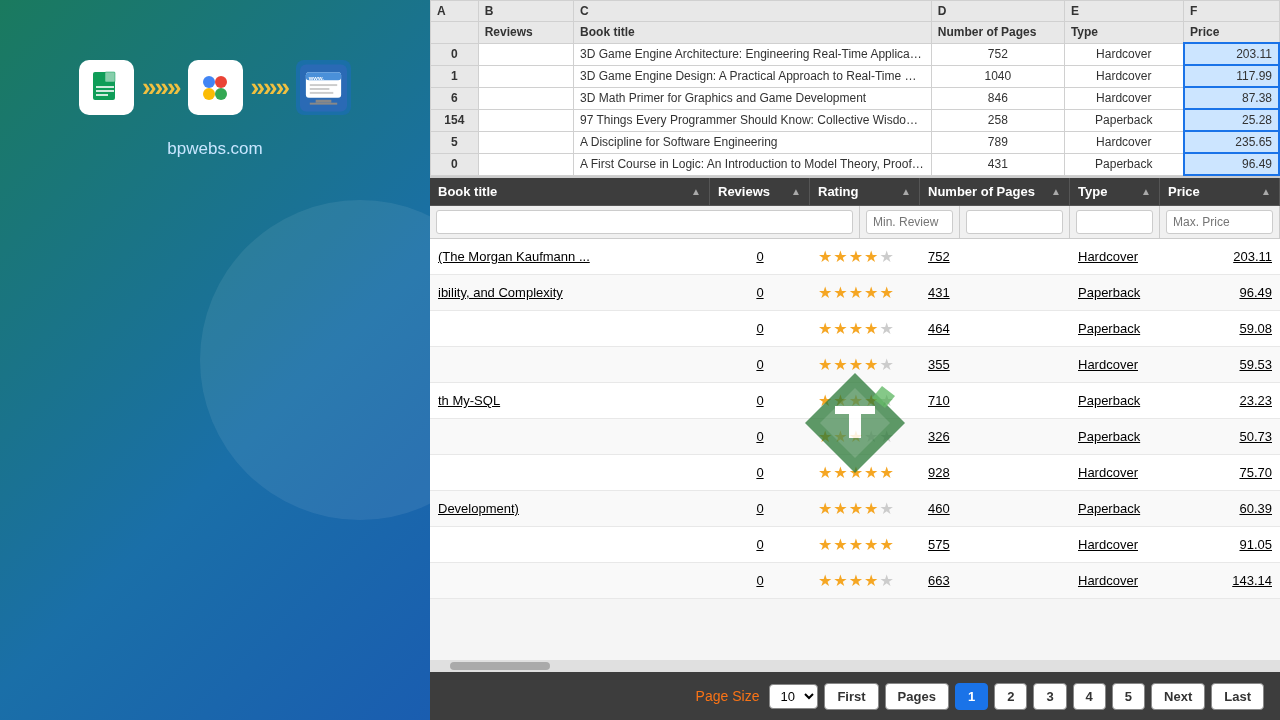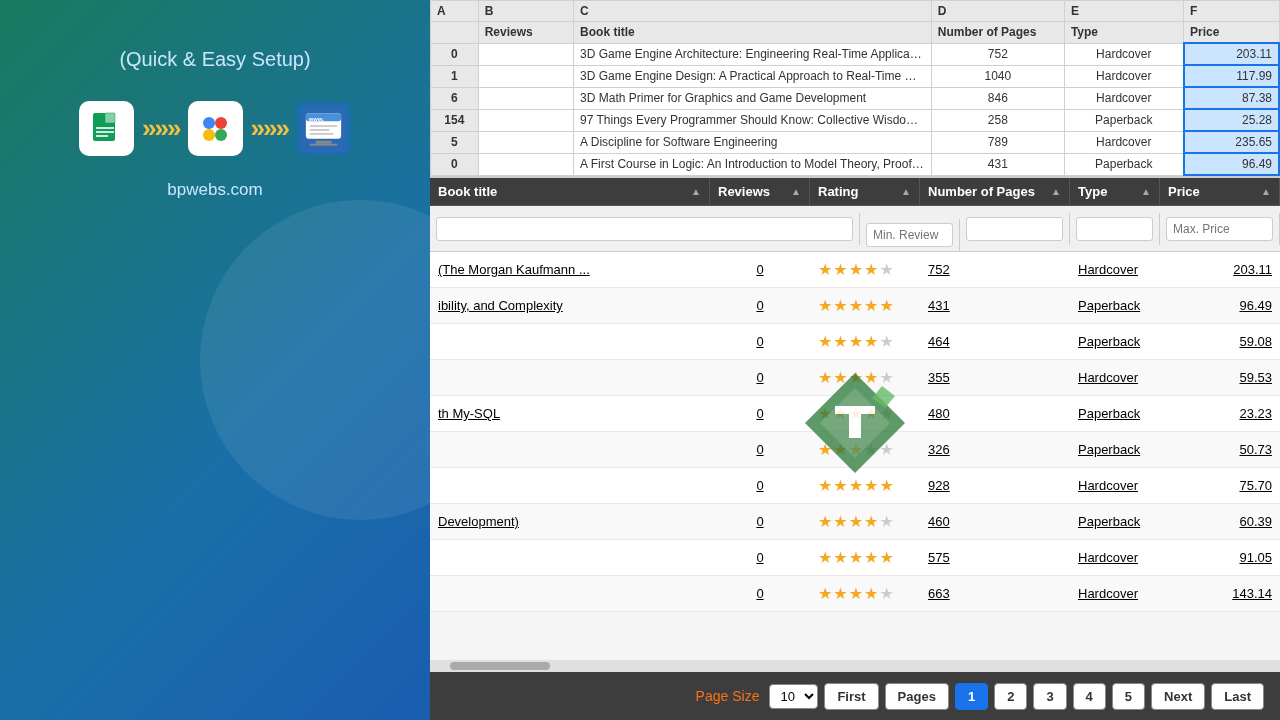--- a/index.html
+++ b/index.html
@@ -209,21 +209,21 @@
       border-bottom: 1px solid #ccc;
       flex-shrink: 0;
     }
 
     .fi-col {
       padding: 4px 6px;
       border-right: 1px solid #ccc;
     }
 
     .fi-col-booktitle { flex: 2.5; min-width: 180px; }
-    .fi-col-reviews { width: 100px; margin-top: 13px; }
+    .fi-col-reviews { width: 100px; }
     .fi-col-rating { width: 110px; }
     .fi-col-pages { width: 150px; }
     .fi-col-type { width: 90px; }
     .fi-col-price { width: 120px; }
 
     .fi-col input {
       width: 100%;
       padding: 4px 6px;
       border: 1px solid #ccc;
       border-radius: 3px;
@@ -346,21 +346,20 @@
     .star.half { color: #f5a623; }
     .star.empty { color: #ccc; }
   </style>
 </head>
 <body>
 
 <div id="left-panel">
   <div class="circle-bg"></div>
 
 
-  <div class="subtitle">(Quick &amp; Easy Setup)</div>
 
   <div class="icons-row">
 
     <div class="icon-box sheets-icon">
       <svg class="gs-icon" viewBox="0 0 40 40" xmlns="http://www.w3.org/2000/svg">
         <rect width="40" height="40" rx="4" fill="#fff"></rect>
         <rect x="6" y="4" width="22" height="28" rx="2" fill="#0f9d58"></rect>
         <rect x="18" y="4" width="10" height="10" rx="1" fill="#87ceab"></rect>
         <rect x="18" y="4" width="10" height="10" rx="1" fill="none" stroke="#0f9d58" stroke-width="0.5"></rect>
         <rect x="9" y="18" width="18" height="2" fill="#fff" opacity="0.8"></rect>
@@ -598,21 +597,21 @@
             <tr>
       <td class="td-booktitle">th My-SQL</td>
       <td class="td-reviews">0</td>
       <td class="td-rating"><span class="rating-stars">
                   <span class="star full">★</span>
                   <span class="star full">★</span>
                   <span class="star full">★</span>
                   <span class="star half">★</span>
                   <span class="star empty">★</span>
                 </span></td>
-      <td class="td-pages">480</td>
+      <td class="td-pages">710</td>
       <td class="td-type">Paperback</td>
       <td class="td-price">23.23</td>
     </tr>
             <tr>
       <td class="td-booktitle"></td>
       <td class="td-reviews">0</td>
       <td class="td-rating"><span class="rating-stars">
                   <span class="star full">★</span>
                   <span class="star full">★</span>
                   <span class="star half">★</span>

